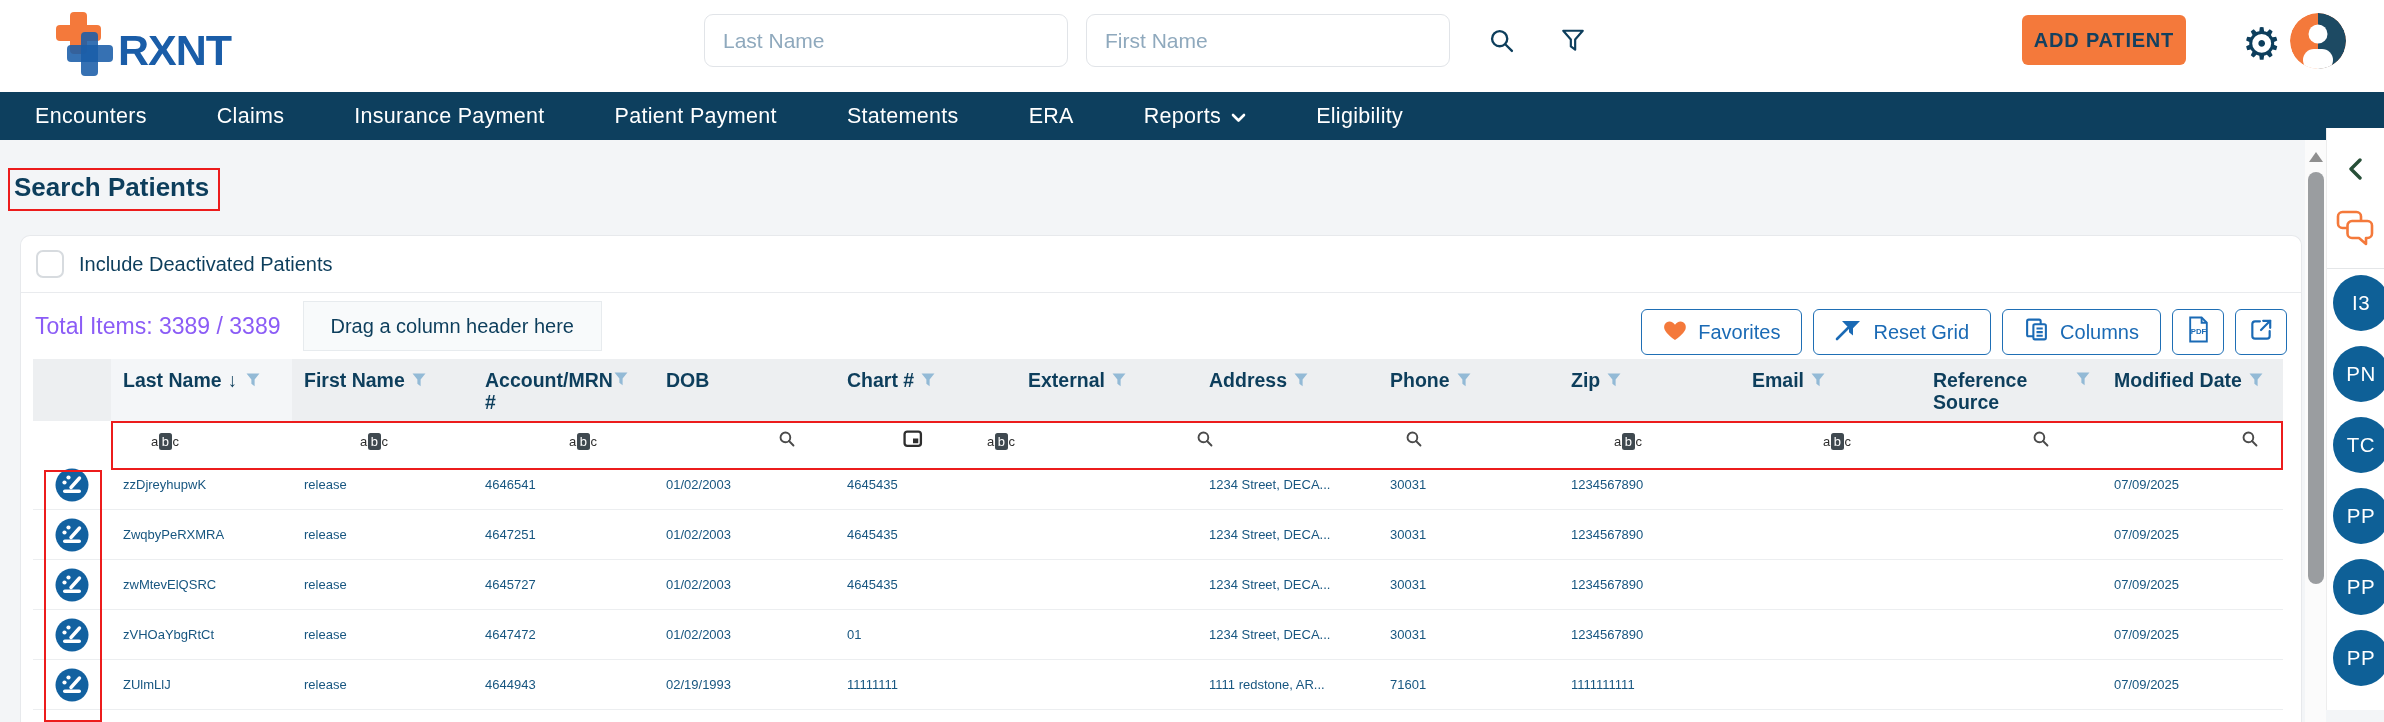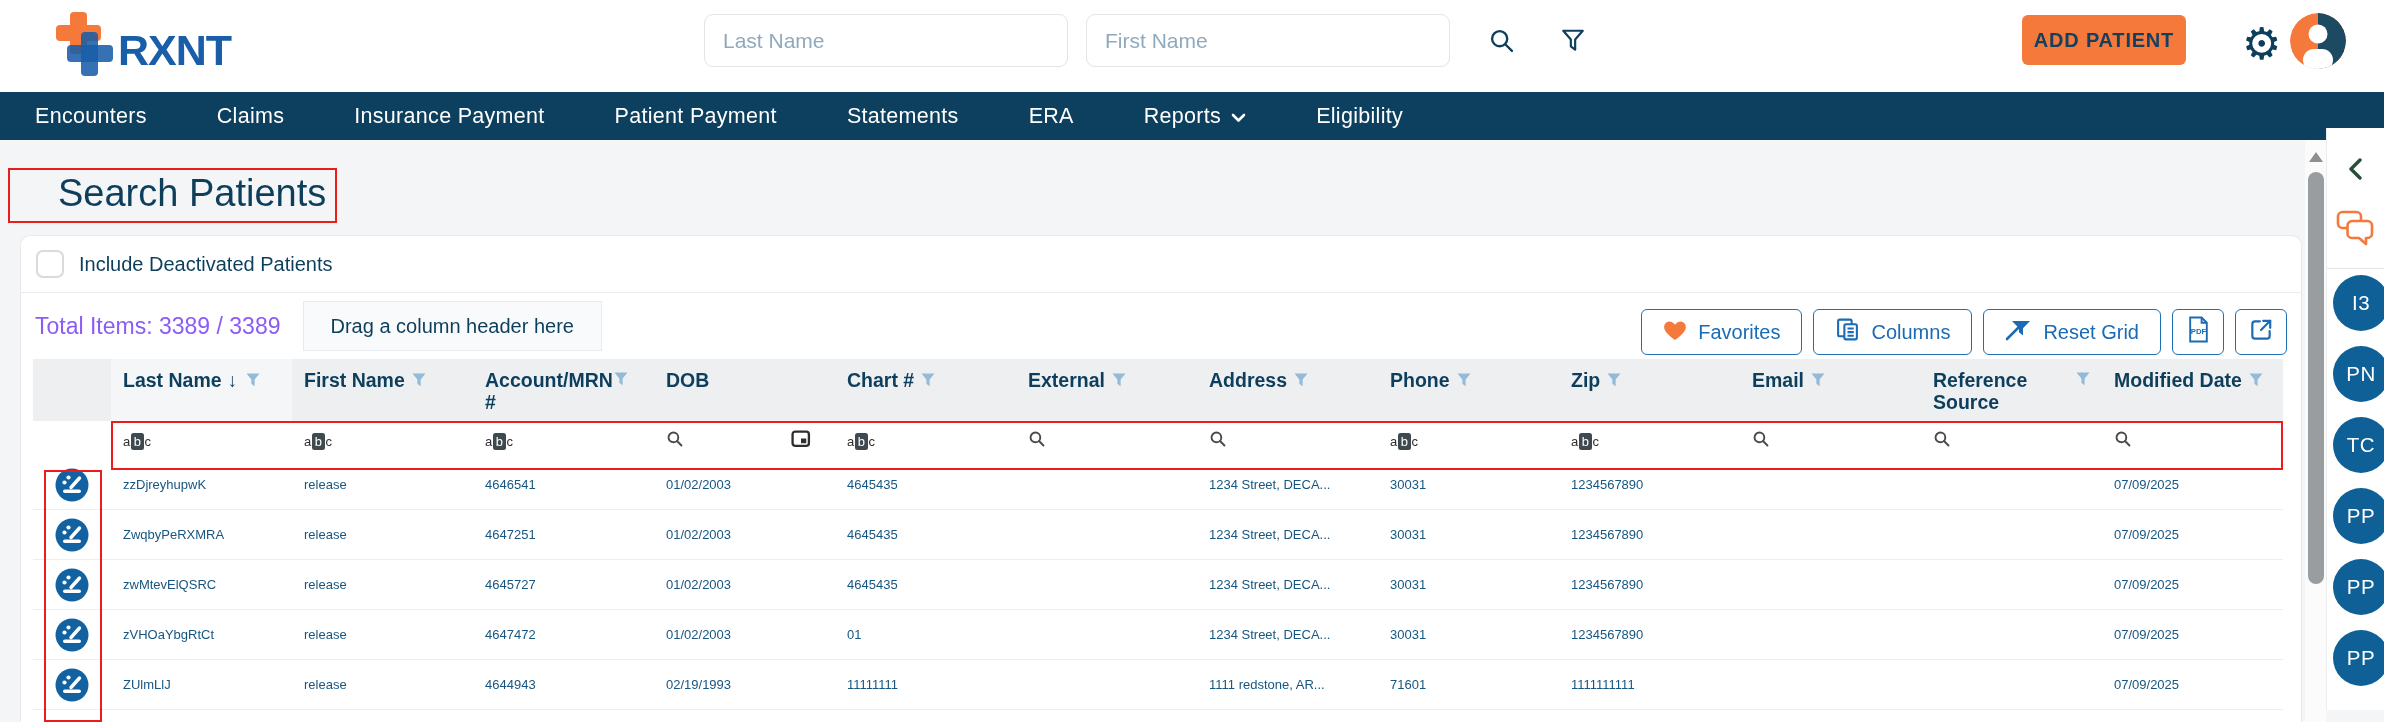--- a/index.html
+++ b/index.html
@@ -27,21 +27,21 @@
 
   
   .nav { position:absolute; left:0; top:92px; width:2384px; height:48px; background:#0d3f5e;
     display:flex; align-items:center; padding-left:35px; gap:70px; }
   .nav a { color:#fff; font-size:21.5px; text-decoration:none; letter-spacing:.3px;
     display:flex; align-items:center; gap:10px; cursor:pointer; }
 
   
   .content { position:absolute; left:0; top:140px; width:2384px; height:582px; background:#f3f5f7; }
   .title-wrap { position:absolute; left:8px; top:28px; border:2px solid #ec1c1c; padding:2px 9px 6px 4px; }
-  .title-wrap h1 { font-size:38px; font-weight:400; color:#0d3e5c;margin-left:44px; }
+  .title-wrap h1 { font-size:26px; font-weight:700; color:#0d3e5c; }
 
   .card { position:absolute; left:20px; top:95px; width:2282px; height:487px; background:#fff;
     border:1px solid #e7e9ec; border-bottom:none; border-radius:10px 10px 0 0; }
 
   .include-row { height:57px; display:flex; align-items:center; padding-left:15px; gap:15px;
     border-bottom:1px solid #e9ebee; }
   .checkbox { width:28px; height:28px; border:2px solid #d7dbdf; border-radius:7px; background:#fff; cursor:pointer; }
   .include-label { font-size:20px; color:#0d3e5c; }
 
   .toolbar { height:66px; display:flex; align-items:center; padding:0 14px; }
@@ -65,21 +65,21 @@
   .sort-arrow { font-size:19px; margin:0 2px 0 6px; color:#0d3e5c; }
   .funnel { margin-left:7px; }
   div[data-name="column-header-last-name"] { background:#f4f6f8; }
   div[data-name="column-header-account-mrn"] .label { max-width:140px; }
   div[data-name="column-header-account-mrn"] .funnel,
   div[data-name="column-header-reference-source"] .funnel { position:absolute; top:13px; }
   div[data-name="column-header-account-mrn"] .funnel { right:26px; }
   div[data-name="column-header-reference-source"] .label { max-width:100px; }
   div[data-name="column-header-reference-source"] .funnel { right:12px; }
 
-  .filter-row { height:39px; align-items:center; background:#fff; }
+  .filter-row { height:39px; align-items:center; background:#fff;gap:28px; }
   .fc { padding-left:12px; display:flex; align-items:center; cursor:text; }
   .fc.with-cal { justify-content:space-between; padding-right:24px; }
   .abc-ico { font-size:13px; color:#2e2e2e; letter-spacing:.5px; line-height:13px; }
   .abc-ico .b { background:#3f4950; color:#fff; padding:1px 2.5px; border-radius:2.5px; margin:0 .5px; }
 
   .trow { height:50px; align-items:center; border-bottom:1px solid #eceef0; font-size:13px;
     color:#175680; cursor:pointer; }
   .td { padding-left:12px; white-space:nowrap; overflow:hidden; }
   .td.icon-cell { display:flex; justify-content:center; padding-left:0; }
 
@@ -174,34 +174,34 @@
     <div class="toolbar" data-name="grid-toolbar">
       <span class="total-items" data-name="total-items">Total Items: 3389 / 3389</span>
       <div class="drag-panel" data-name="drag-column-hint">Drag a column header here</div>
       <div class="tb-spacer"></div>
       <button class="btn" data-name="favorites-button">
         <span data-name="heart-icon"><svg width="24" height="22" viewBox="0 0 24 22">
               <path d="M12 21 S3.2 15 1.5 10.2 C.2 6.4 2.6 2.5 6.4 2.5 c2.4 0 4.3 1.3 5.6 3.2 C13.3 3.8 15.2 2.5 17.6 2.5 c3.8 0 6.2 3.9 4.9 7.7 C20.8 15 12 21 12 21 Z" fill="#f4793b"></path>
             </svg></span>
         <span>Favorites</span>
       </button>
+      <button class="btn" data-name="reset-grid-button">
+        <span data-name="clear-filter-icon"><svg width="27" height="24" viewBox="0 0 27 24">
+              <path d="M7 3 H25 L18 10.2 V17.5 L14 14.3 V10.2 Z" fill="#1a6ab5"></path>
+              <path d="M2 21 L13 10" stroke="#1a6ab5" stroke-width="2.6" stroke-linecap="round"></path>
+            </svg></span>
+        <span>Reset Grid</span>
+      </button>
       <button class="btn" data-name="columns-button">
         <span data-name="columns-icon"><svg width="25" height="25" viewBox="0 0 24 24" fill="none" stroke="#1a6ab5" stroke-width="2">
               <rect x="3" y="2.5" width="13" height="16" rx="1.5"></rect>
               <rect x="9" y="7" width="12" height="14.5" rx="1.5" fill="#fff"></rect>
               <path d="M12 11h6M12 14.5h6M12 18h6"></path>
             </svg></span>
         <span>Columns</span>
-      </button>
-      <button class="btn" data-name="reset-grid-button">
-        <span data-name="clear-filter-icon"><svg width="27" height="24" viewBox="0 0 27 24">
-              <path d="M7 3 H25 L18 10.2 V17.5 L14 14.3 V10.2 Z" fill="#1a6ab5"></path>
-              <path d="M2 21 L13 10" stroke="#1a6ab5" stroke-width="2.6" stroke-linecap="round"></path>
-            </svg></span>
-        <span>Reset Grid</span>
       </button>
       <button class="btn icon-btn" data-name="export-pdf-button">
         <span data-name="pdf-icon"><svg width="25" height="27" viewBox="0 0 24 26" fill="none" stroke="#1a6ab5" stroke-width="1.8">
               <path d="M4 1.5 h11 l5 5 v18 h-16 z"></path>
               <path d="M15 1.5 v5 h5"></path>
               <text x="12" y="17.5" font-size="7.5" font-weight="bold" fill="#1a6ab5" stroke="none" text-anchor="middle" font-family="Liberation Sans, sans-serif">PDF</text>
             </svg></span>
       </button>
       <button class="btn icon-btn" data-name="export-grid-button">
         <span data-name="export-icon"><svg width="26" height="26" viewBox="0 0 24 24" fill="none" stroke="#1a6ab5" stroke-width="2" stroke-linecap="round" stroke-linejoin="round">

